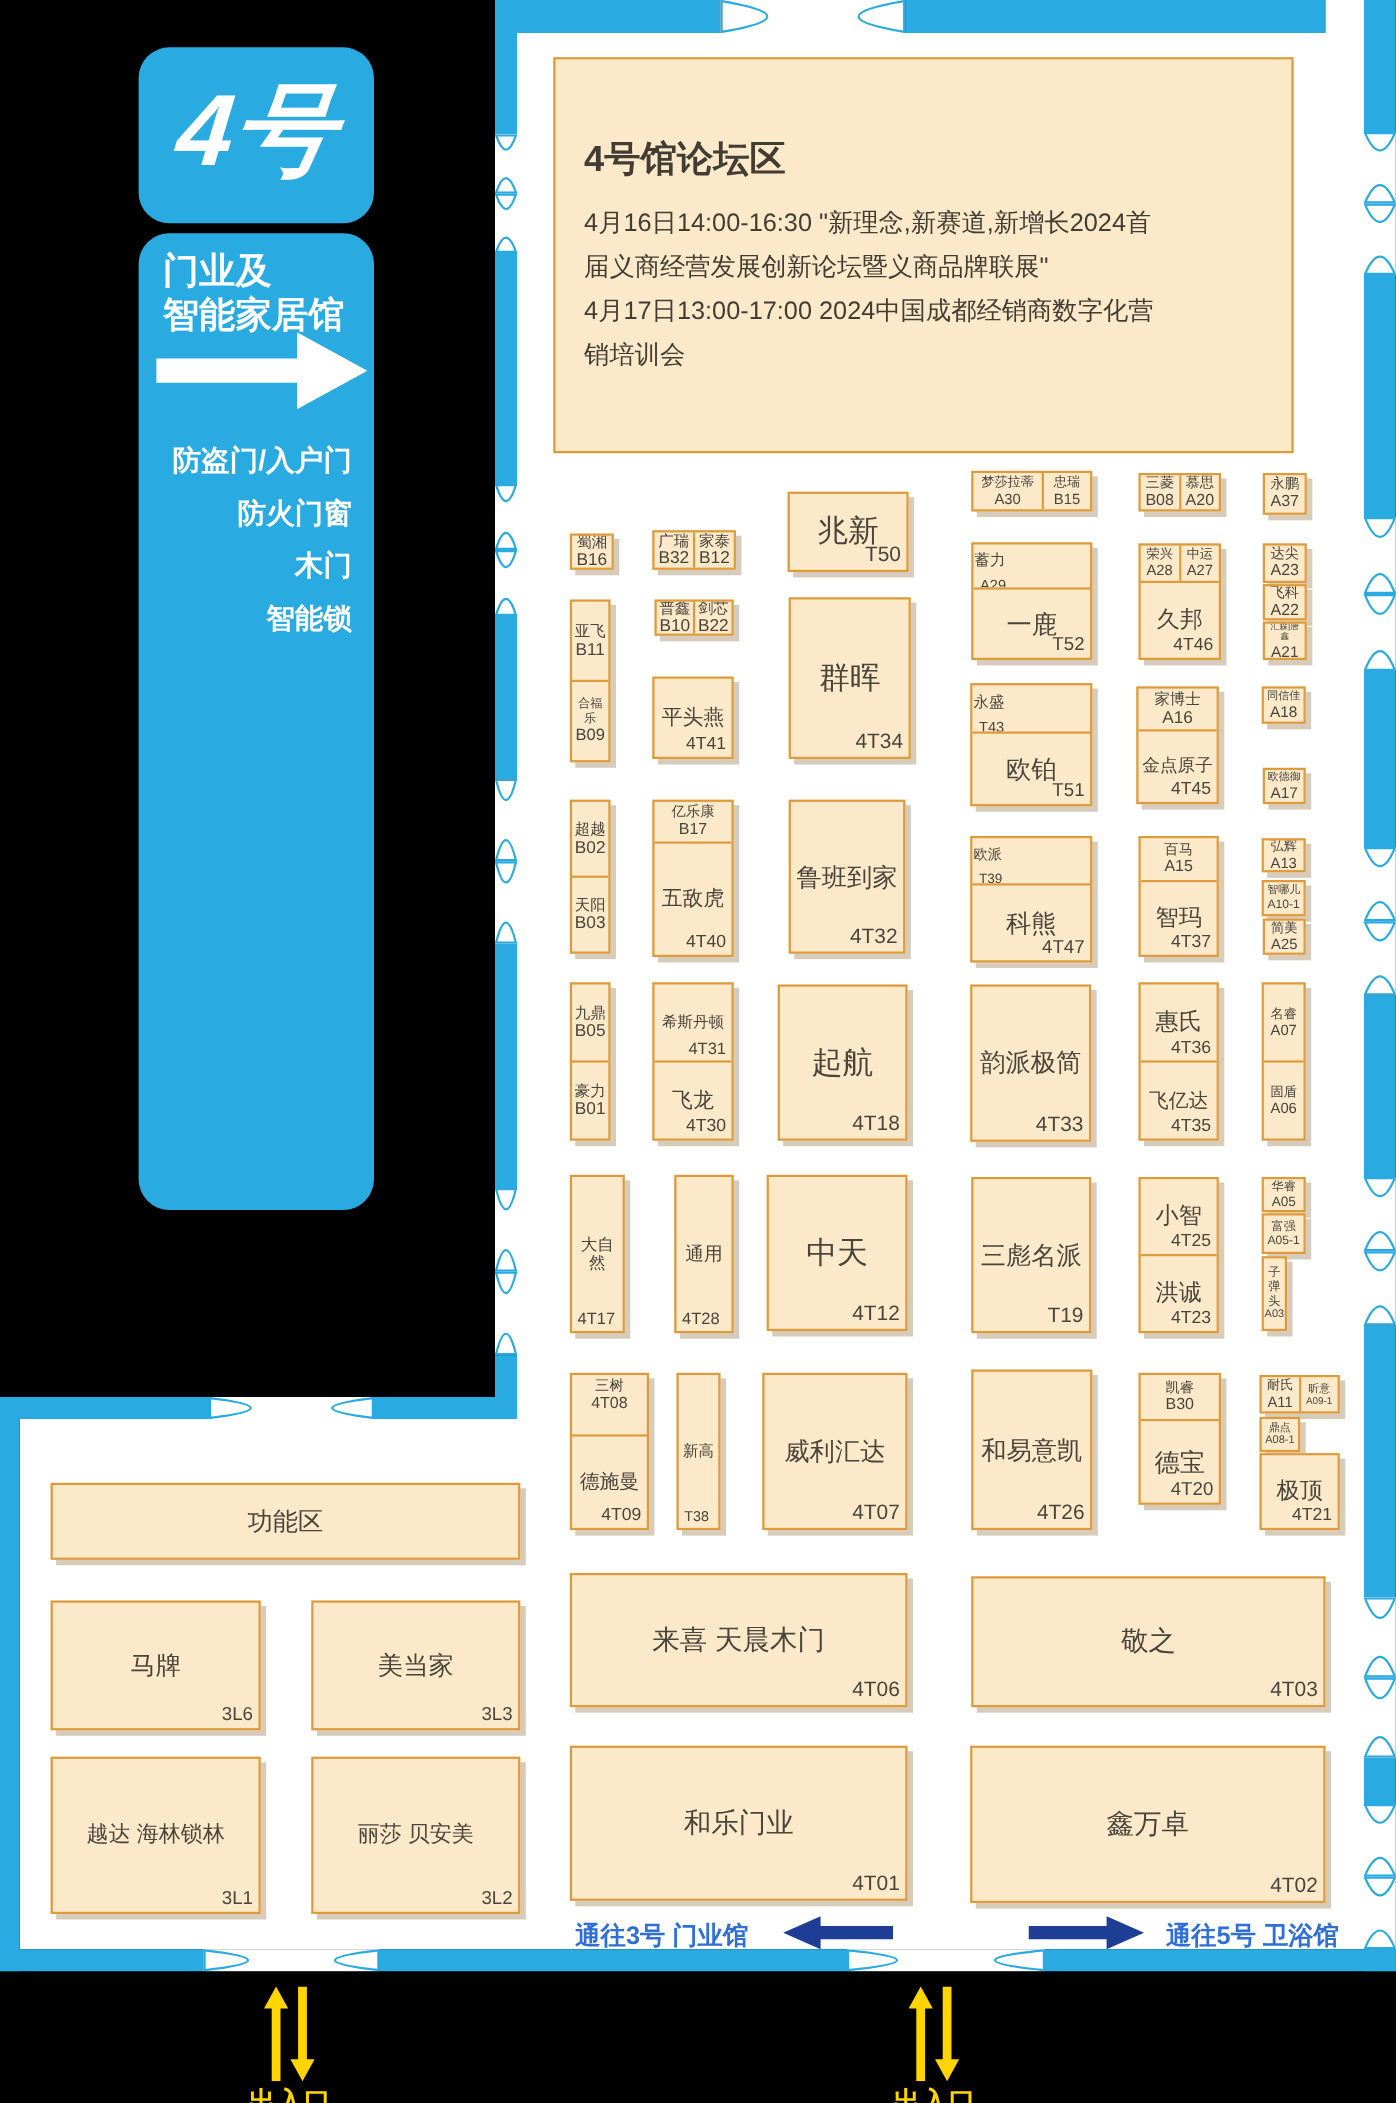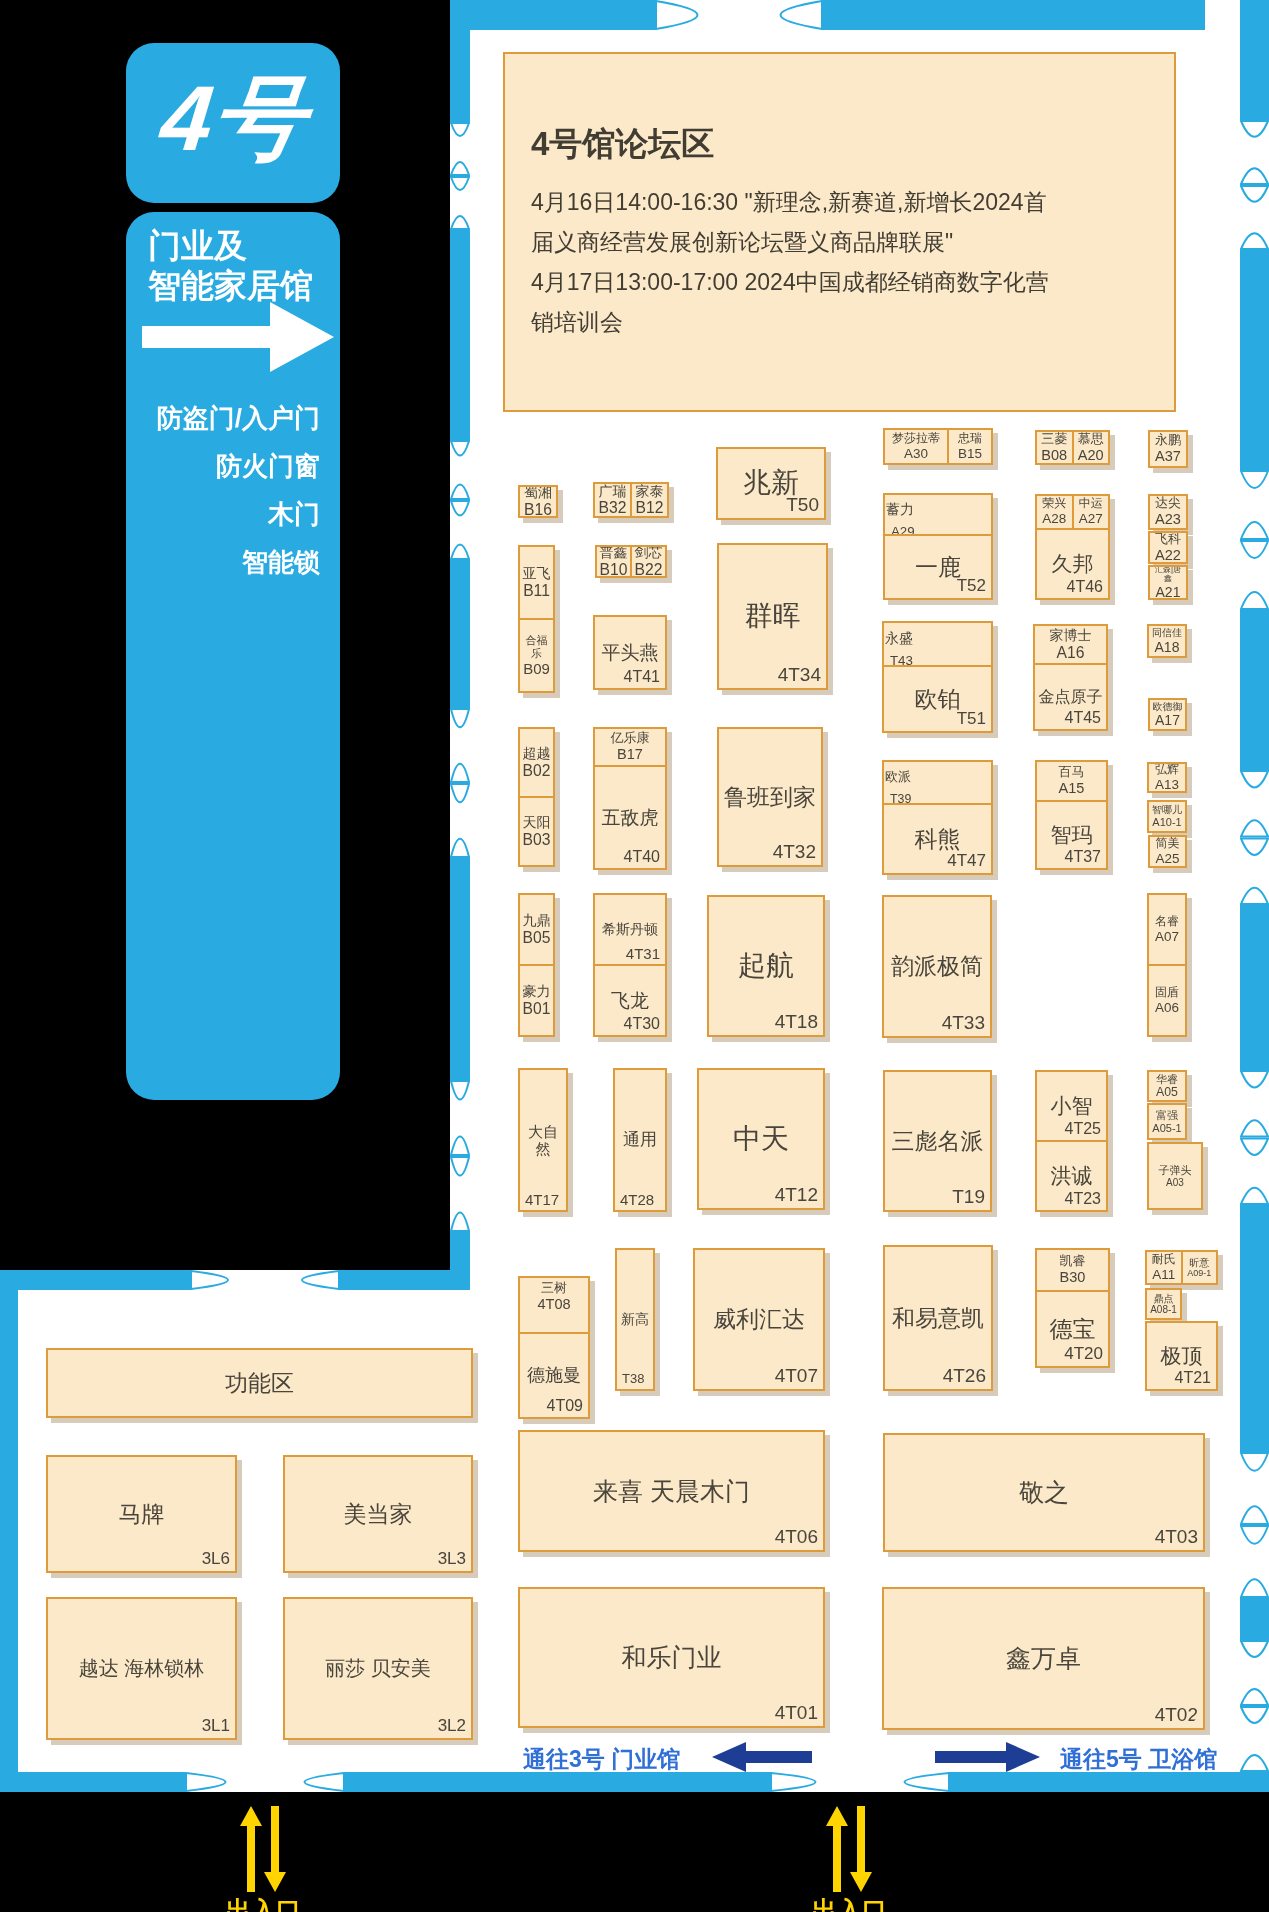--- a/index.html
+++ b/index.html
@@ -357,21 +357,21 @@
         <span class="bn">通用</span>
         <span class="bc" style="font-size: 15px;">4T28</span>
       </div>
     </div>
     <div class="booth" style="left: 697px; top: 1068px; width: 128px; height: 142px; flex-direction: column;">
       <div class="cell br" style="font-size: 28px; flex: 1 1 0px;">
         <span class="bn">中天</span>
         <span class="bc" style="font-size: 19px;">4T12</span>
       </div>
     </div>
-    <div class="booth" style="left: 518px; top: 1276px; width: 72px; height: 143px; flex-direction: column; gap: 16px;">
+    <div class="booth" style="left: 518px; top: 1248px; width: 72px; height: 143px; flex-direction: column; gap: 16px;">
       <div class="cell s" style="font-size: 13px; flex: 0 0 36px;">
         <span class="bn">三树</span>
         <span class="bc">4T08</span>
       </div>
       <div class="cell br div-t" style="font-size: 18px; flex: 1 1 0px;">
         <span class="bn">德施曼</span>
         <span class="bc" style="font-size: 16px;">4T09</span>
       </div>
     </div>
     <div class="booth" style="left: 615px; top: 1248px; width: 40px; height: 143px; flex-direction: column;">
@@ -507,20 +507,30 @@
     <div class="booth" style="left: 1035px; top: 760px; width: 73px; height: 110px; flex-direction: column;">
       <div class="cell s" style="font-size: 13px; flex: 0 0 36px;">
         <span class="bn">百马</span>
         <span class="bc">A15</span>
       </div>
       <div class="cell br div-t" style="font-size: 21px; flex: 1 1 0px;">
         <span class="bn">智玛</span>
         <span class="bc" style="font-size: 16px;">4T37</span>
       </div>
     </div>
+    <div class="booth" style="left: 1035px; top: 893px; width: 73px; height: 144px; flex-direction: column;">
+      <div class="cell br" style="font-size: 21px; flex: 1 1 0px;">
+        <span class="bn">惠氏</span>
+        <span class="bc" style="font-size: 16px;">4T36</span>
+      </div>
+      <div class="cell br div-t" style="font-size: 18px; flex: 1 1 0px;">
+        <span class="bn">飞亿达</span>
+        <span class="bc" style="font-size: 16px;">4T35</span>
+      </div>
+    </div>
     <div class="booth" style="left: 1035px; top: 1070px; width: 73px; height: 142px; flex-direction: column;">
       <div class="cell br" style="font-size: 21px; flex: 1 1 0px;">
         <span class="bn">小智</span>
         <span class="bc" style="font-size: 16px;">4T25</span>
       </div>
       <div class="cell br div-t" style="font-size: 21px; flex: 1 1 0px;">
         <span class="bn">洪诚</span>
         <span class="bc" style="font-size: 16px;">4T23</span>
       </div>
     </div>
@@ -603,21 +613,21 @@
         <span class="bn">华睿</span>
         <span class="bc">A05</span>
       </div>
     </div>
     <div class="booth" style="left: 1147px; top: 1103px; width: 40px; height: 37px; flex-direction: column;">
       <div class="cell s" style="font-size: 11px; flex: 1 1 0px;">
         <span class="bn">富强</span>
         <span class="bc" style="font-size: 11px;">A05-1</span>
       </div>
     </div>
-    <div class="booth" style="left: 1147px; top: 1142px; width: 56px; height: 68px; flex-direction: column; justify-content: flex-end;">
+    <div class="booth" style="left: 1147px; top: 1142px; width: 23px; height: 68px; flex-direction: column; justify-content: flex-end;">
       <div class="cell s" style="font-size: 11px; flex: 1 1 0px;">
         <span class="bn">子弹头</span>
         <span class="bc" style="font-size: 10px;">A03</span>
       </div>
     </div>
     <div class="booth" style="left: 1145px; top: 1250px; width: 73px; height: 35px; flex-direction: row;">
       <div class="cell s" style="font-size: 12px; flex: 1 1 0px;">
         <span class="bn">耐氏</span>
         <span class="bc">A11</span>
       </div>

